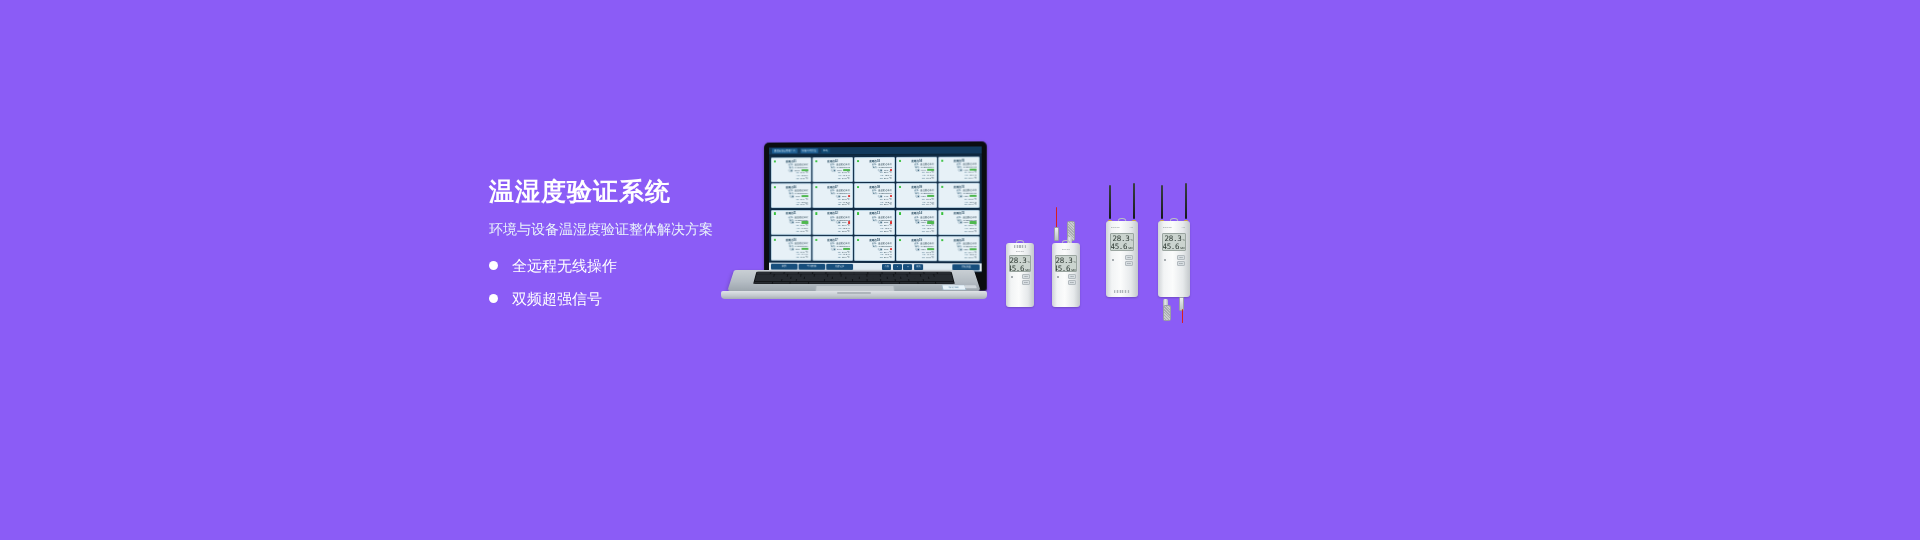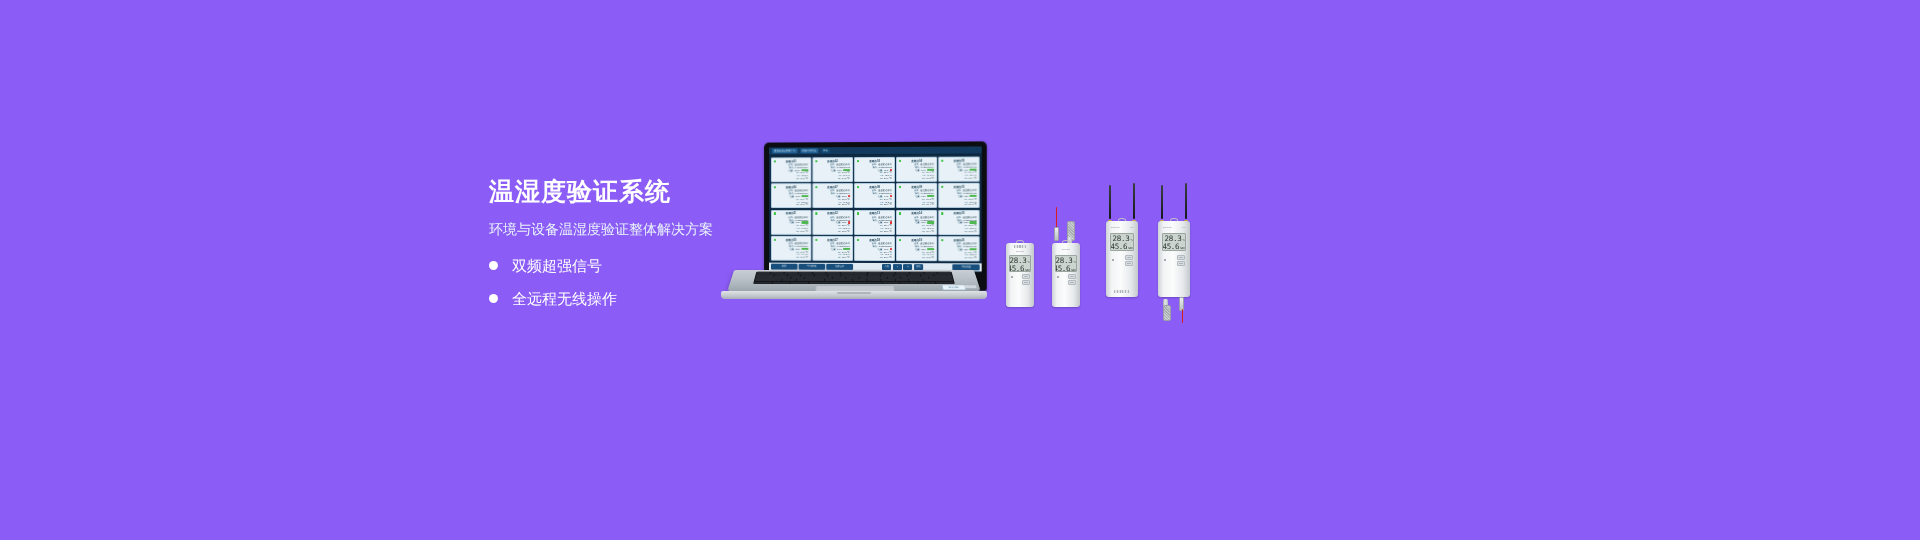--- a/index.html
+++ b/index.html
@@ -214,25 +214,25 @@
 <body>
 
 <div class="banner">
 
   <div class="copy">
     <h1 class="title">温湿度验证系统</h1>
     <p class="subtitle">环境与设备温湿度验证整体解决方案</p>
     <ul class="feature-list">
       <li class="feature-item">
         <span class="bullet"></span>
-        <span class="feature-label">双频超强信号</span>
+        <span class="feature-label">全远程无线操作</span>
       </li>
       <li class="feature-item">
         <span class="bullet"></span>
-        <span class="feature-label">全远程无线操作</span>
+        <span class="feature-label">双频超强信号</span>
       </li>
     </ul>
   </div>
 
   <div class="laptop">
     <div class="lid">
       <div class="screen">
 
         <div class="app-topbar">
           <div class="app-tab">温湿度验证管理平台</div>

